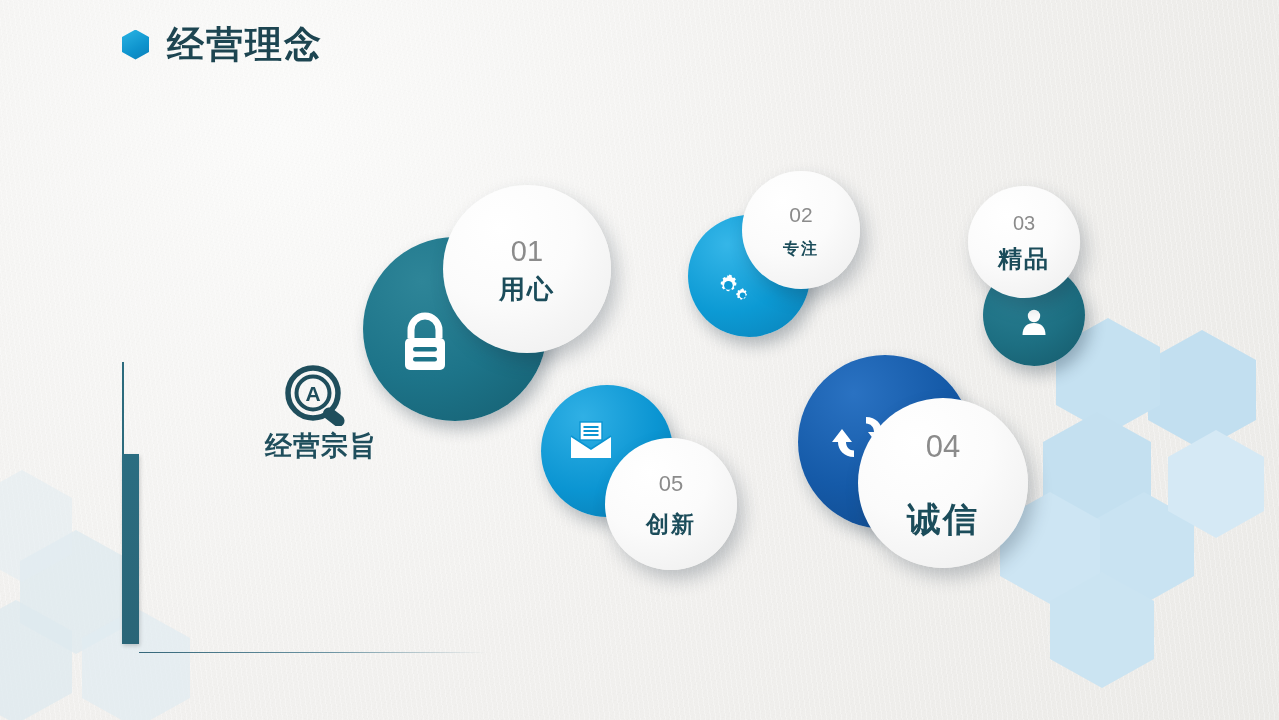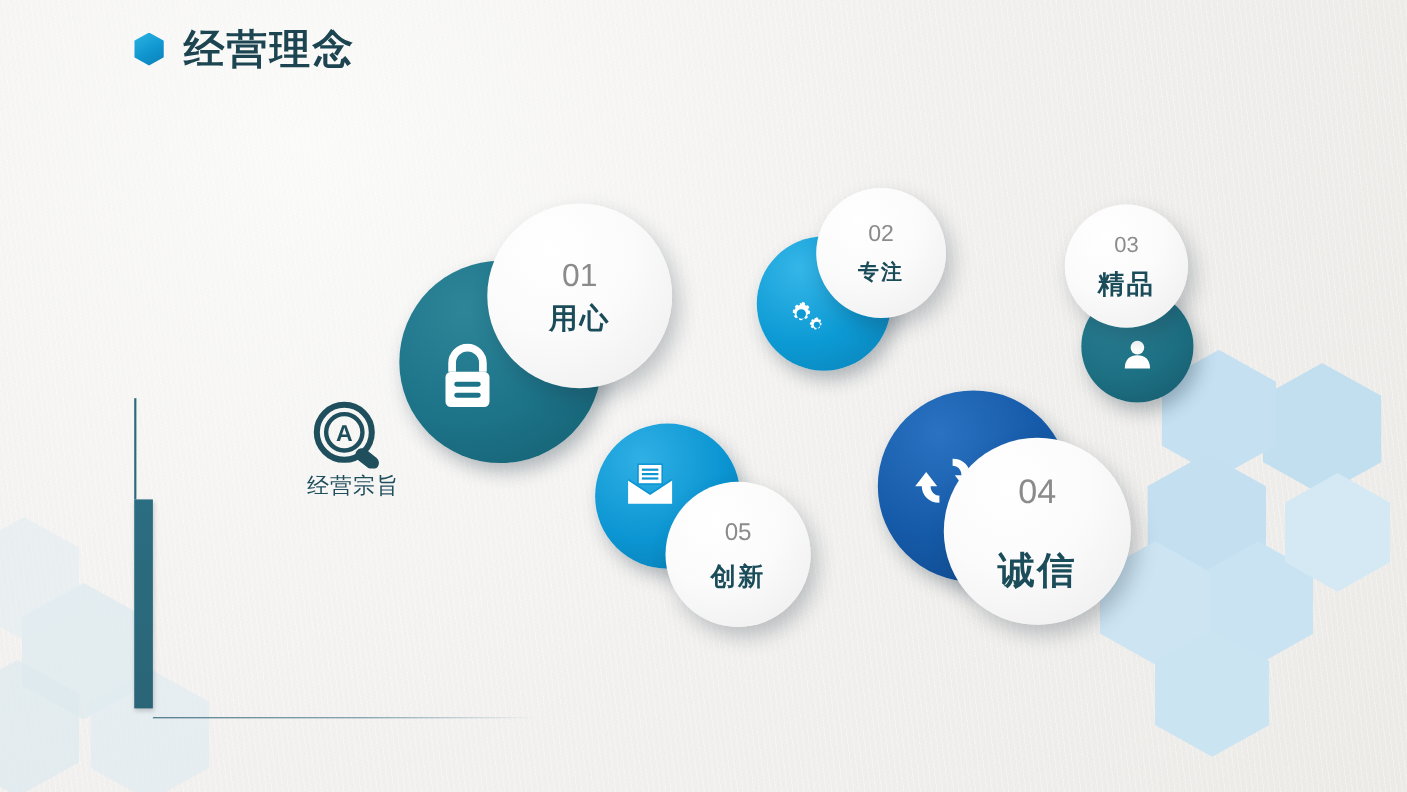--- a/index.html
+++ b/index.html
@@ -93,22 +93,22 @@
   }
   .mission-head {
     position: absolute;
     left: 34px; top: 2px;
     width: 330px;
     text-align: center;
   }
   .magnifier { display: block; margin: 0 auto; }
   .mission-head-label {
     margin-top: 2px;
-    font-size: 20px;
-    font-weight: normal;
+    font-size: 27px;
+    font-weight: bold;
     color: #1f4e5c;
     letter-spacing: 1px;
     font-family: "Liberation Sans", sans-serif;
   }
   .mission-body {
     position: absolute;
     left: 30px; top: 108px;
     width: 340px;
     font-family: "Liberation Serif", serif;
     font-size: 17.5px;
@@ -213,21 +213,21 @@
         <g fill="#ffffff">
           <path d="M16 7.5l1.6.3.9-1.4 2.4 1-.2 1.6 1.3 1 1.5-.6 1.4 2.2-1.2 1.1.3 1.6 1.5.5-.4 2.6-1.6.1-.8 1.4.8 1.4-2 1.7-1.3-.9-1.5.5-.4 1.6-2.6-.2-.3-1.6-1.4-.8-1.4.8-1.8-1.9 1-1.3-.5-1.5-1.6-.4.2-2.6 1.6-.3.8-1.4-.8-1.4 2-1.7 1.3.9 1.5-.5z"></path>
           <circle cx="17.4" cy="17.4" r="4.3" fill="#0c9ad4"></circle>
           <path d="M29.5 21l1.1.2.6-.9 1.6.7-.1 1 .9.7 1-.4.9 1.5-.8.7.2 1.1 1 .3-.3 1.7-1 .1-.6.9.6.9-1.4 1.2-.9-.6-1 .3-.3 1.1-1.7-.1-.2-1.1-.9-.5-1 .5-1.2-1.2.7-.9-.4-1-1.1-.3.2-1.7 1-.2.6-.9-.6-1 1.4-1.1.8.6 1-.4z"></path>
           <circle cx="31.6" cy="27.3" r="2.8" fill="#0c9ad4"></circle>
         </g>
       </svg>
     </div>
     <div class="disc white" style="left:742px;top:171px;width:118px;height:118px;">
       <div class="num" style="font-size:21px;margin-bottom:16px;text-align:center;">02</div>
-      <div class="label" style="font-size:19px;text-align:center;">专注</div>
+      <div class="label" style="font-size:16px;text-align:center;">专注</div>
     </div>
   </div>
 
   <div class="item">
     <div class="disc color" style="left:983px;top:264px;width:102px;height:102px;
                 background:radial-gradient(circle at 34% 24%, #2b8195 0%, #1d6f82 55%, #15596a 100%);">
       <svg width="34" height="34" viewBox="0 0 34 34" style="transform:translate(0px,7px)">
         <circle cx="17" cy="11" r="6.2" fill="#ffffff"></circle>
         <path d="M5.5 30 C5.5 21.5 10.5 18 17 18 C23.5 18 28.5 21.5 28.5 30 Z" fill="#ffffff"></path>
       </svg>

